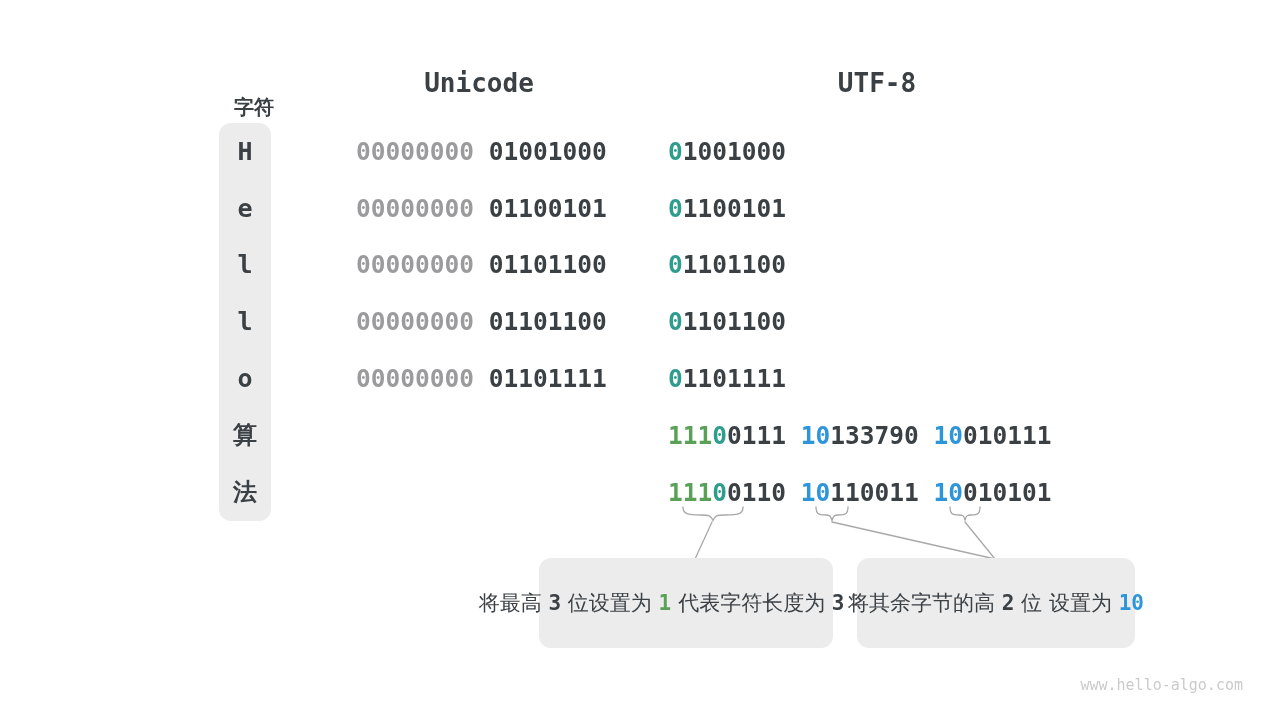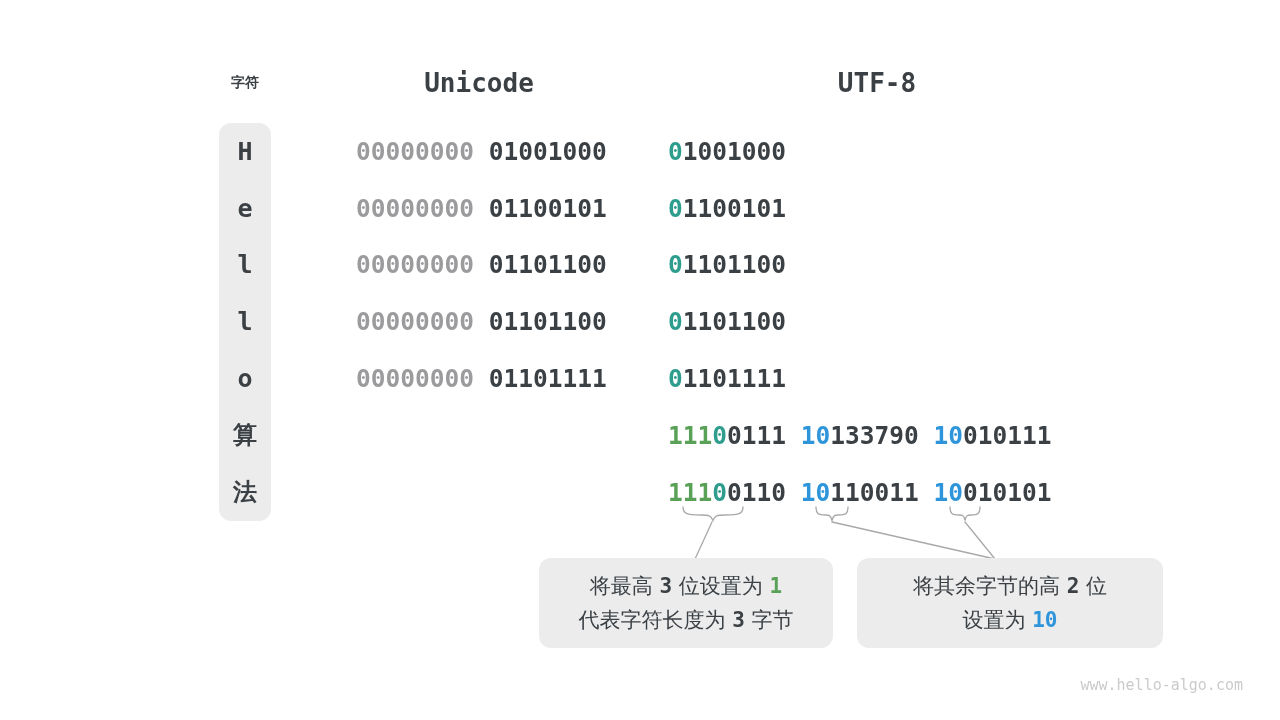--- a/index.html
+++ b/index.html
@@ -9,21 +9,21 @@
   }
   html,body{margin:0;padding:0;background:#fff;}
   .canvas{
     position:relative;width:1280px;height:720px;background:var(--page_bg);
     font-family:"DejaVu Sans",sans-serif;overflow:hidden;
   }
   .hdr{
     position:absolute;top:83px;transform:translate(-50%,-50%);
     font-weight:bold;color:var(--dark);white-space:nowrap;
   }
-  .hdr-char{left:245px;font-size:14px;}
+  .hdr-char{left:254px;font-size:20px;margin-top:24px;}
   .hdr-unicode{left:479px;font-family:"DejaVu Sans Mono",monospace;font-size:26px;}
   .hdr-utf8{left:877px;font-family:"DejaVu Sans Mono",monospace;font-size:26px;}
   .char-pill{
     position:absolute;left:219px;top:123px;width:52px;height:398px;
     background:var(--pill_bg);border-radius:12px;
   }
   .col{position:absolute;top:123px;}
   .col .cell{height:56.8px;display:flex;align-items:center;}
   .col-chars{left:219px;width:52px;}
   .col-chars .cell{justify-content:center;}
@@ -34,25 +34,25 @@
   .binary-cell{
     font-family:"DejaVu Sans Mono",monospace;
     font-weight:bold;font-size:24.5px;white-space:pre;
   }
   .seg-dark{color:var(--dark);} .seg-gray{color:var(--gray);}
   .seg-green{color:var(--green);} .seg-teal{color:var(--teal);}
   .seg-blue{color:var(--blue);}
   .annot-svg{position:absolute;left:650px;top:500px;}
   .note{
     position:absolute;top:558px;height:90px;background:var(--box_bg);
-    border-radius:12px;display:flex;flex-direction:column;justify-content:center;
+    border-radius:12px;display:flex;flex-direction:row;justify-content:center;
     align-items:center;gap:7px;color:var(--dark);font-size:21px;
   }
   .note-left{left:539px;width:294px;}
-  .note-right{left:857px;width:306px;}
+  .note-right{left:857px;width:278px;}
   .note-line{white-space:pre;line-height:1.25;}
   .seg-cjk{color:var(--dark);}
   .seg-num{font-family:"DejaVu Sans Mono",monospace;font-weight:bold;font-size:21px;color:var(--dark);}
   .seg-green-bold{font-family:"DejaVu Sans Mono",monospace;font-weight:bold;font-size:21px;color:var(--green);}
   .seg-blue-bold{font-family:"DejaVu Sans Mono",monospace;font-weight:bold;font-size:21px;color:var(--blue);}
   .watermark{
     position:absolute;right:37px;top:676px;font-family:"DejaVu Sans Mono",monospace;
     font-size:15px;color:var(--watermark);
   }
 </style>

